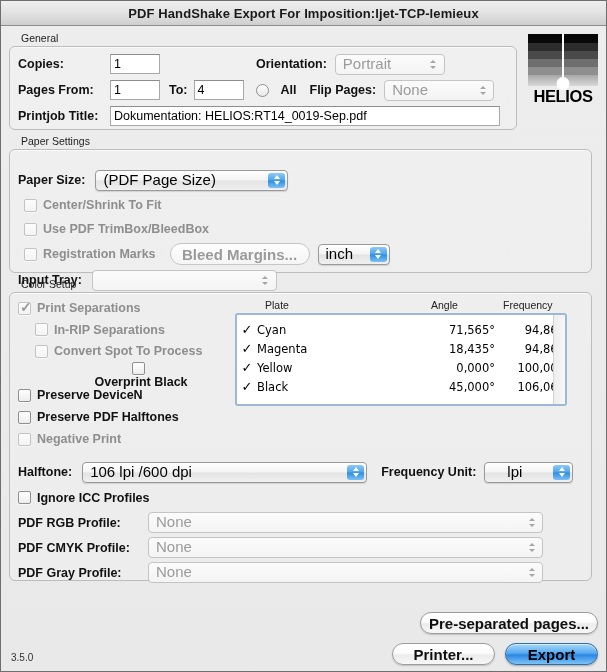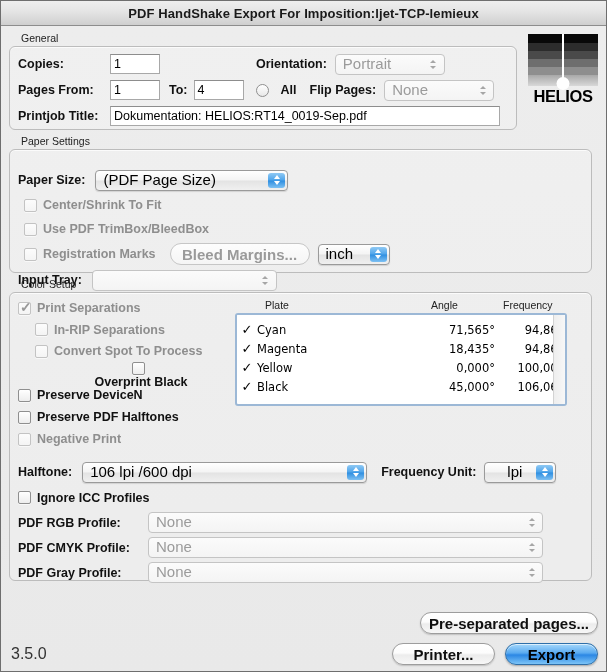--- a/index.html
+++ b/index.html
@@ -178,21 +178,21 @@
           font-family: "DejaVu Sans", sans-serif; }
   .prow .pcheck { width: 20px; text-align: center; font-size: 13px; color: #000; font-weight: bold; flex: none; }
   .prow .pname { flex: 1; }
   .prow .pangle { width: 76px; text-align: right; }
   .prow .pfreq { width: 70px; text-align: right; }
   .plate-scroll {
     position: absolute; right: 0; top: 0; bottom: 0; width: 11px;
     background: linear-gradient(to right,#eeeeee,#f7f7f7);
     border-left: 1px solid #d3d3d3;
   }
-  .version { position: absolute; left: 10px; bottom: 8px; font-size: 16px; color: #333; margin-top: 12px; }
+  .version { position: absolute; left: 10px; bottom: 8px; font-size: 10px; color: #333; margin-top: 12px; }
 </style>
 </head>
 <body>
 
 <div class="window">
 
   <div class="titlebar">
     <span class="title">PDF HandShake Export For Imposition:ljet-TCP-lemieux</span>
   </div>
 
@@ -389,21 +389,21 @@
         <div class="row" style="margin-top:9px;">
           <span class="lbl">Halftone:</span>
           <div class="popup" style="width:285px;margin-left:10px;">
             <span>106 lpi /600 dpi</span>
             <span class="arrows">
                 <i class="up"></i>
                 <i class="dn"></i>
               </span>
           </div>
           <span class="lbl" style="margin-left:14px;">Frequency Unit:</span>
-          <div class="popup" style="width:72px;margin-left:8px;padding-left:22px;">
+          <div class="popup" style="width:89px;margin-left:8px;padding-left:22px;">
             <span>lpi</span>
             <span class="arrows">
                 <i class="up"></i>
                 <i class="dn"></i>
               </span>
           </div>
         </div>
 
         <div class="row" style="height:25px;">
           <div class="cb">

